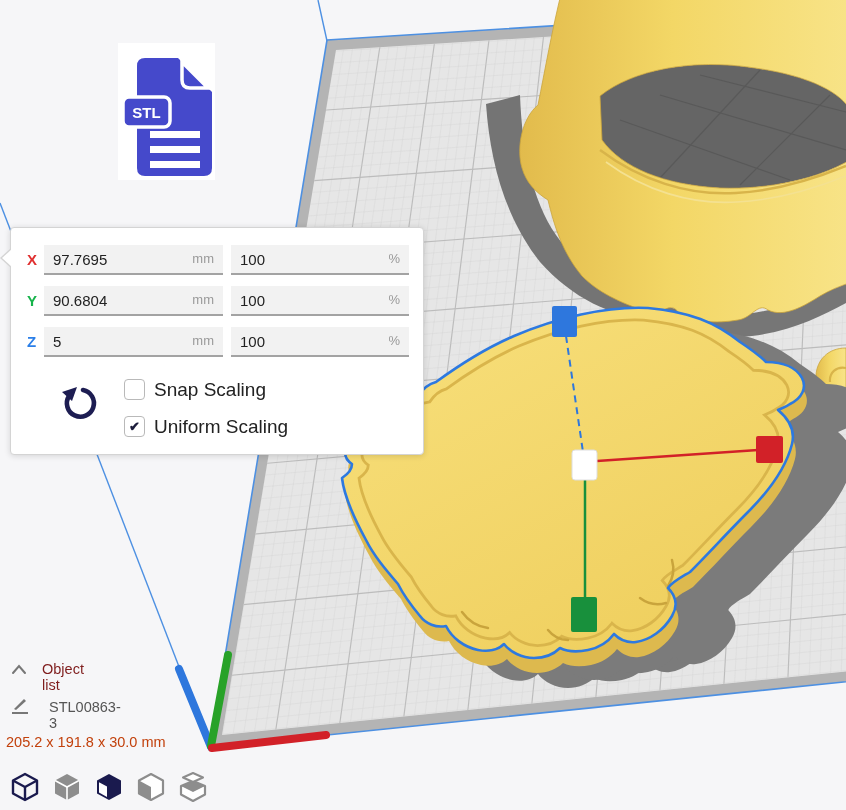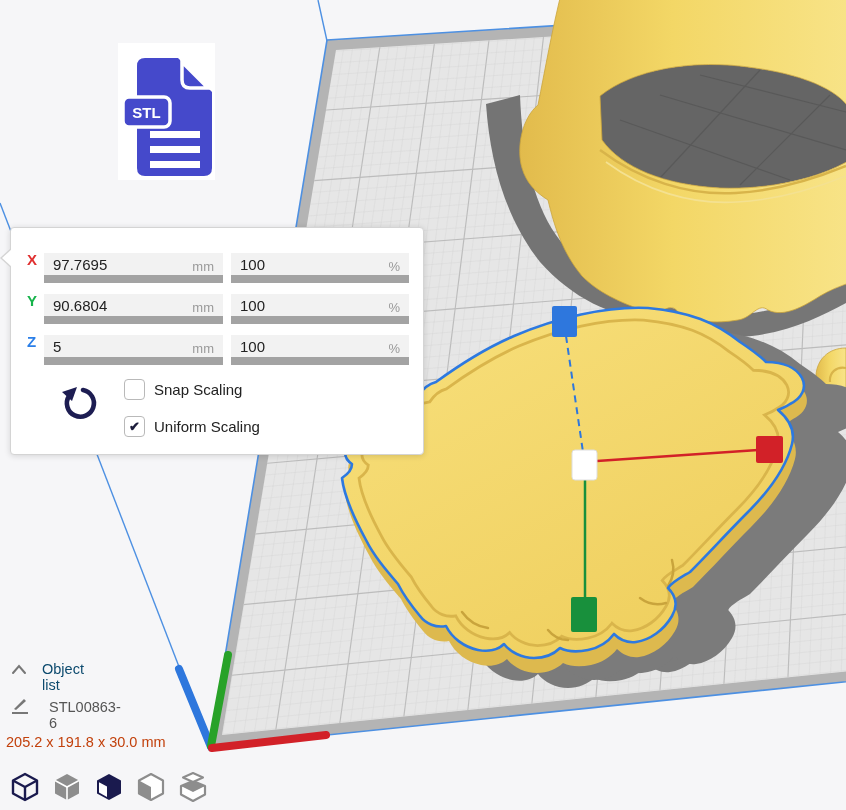--- a/index.html
+++ b/index.html
@@ -18,40 +18,40 @@
                  background:#ffffff; border:1px solid #d4d4d4; border-radius:4px;
                  box-shadow:0 1px 6px rgba(0,0,0,0.14); z-index:5; }
   .panel-arrow, .panel-arrow::after { position:absolute; width:0; height:0;
                  border-style:solid; }
   .panel-arrow { left:-11px; top:20px; border-width:10px 11px 10px 0; border-color:transparent #d4d4d4 transparent transparent; }
   .panel-arrow::after { content:""; left:2px; top:-9px; border-width:9px 10px 9px 0; border-color:transparent #ffffff transparent transparent; }
 
   .scale-row { position:absolute; left:0; height:30px; width:100%; }
   .axis-label { position:absolute; left:16px; top:6px; font-size:15px; font-weight:bold; }
   .axis-x { color:#e03030; } .axis-y { color:#16b34a; } .axis-z { color:#2b7fe8; }
-  .field { position:absolute; top:8px; height:30px; background:#f2f2f2; border-bottom:8px solid #a3a3a3; }
+  .field { position:absolute; top:0; height:30px; background:#f2f2f2; border-bottom:2px solid #a3a3a3; }
   .field.size { left:33px; width:179px; }
   .field.pct  { left:220px; width:178px; }
   .field input { width:100%; height:100%; background:transparent; border:none; outline:none;
                  font-family:"Liberation Sans", sans-serif; font-size:15px; color:#222;
                  padding:0 36px 0 9px; }
   .field .unit { position:absolute; right:9px; top:6px; font-size:13px; color:#9a9a9a; pointer-events:none; }
 
   .reset-btn { position:absolute; left:48px; top:155px; width:40px; height:42px; cursor:pointer;
                background:none; border:none; }
   .checkbox-row { position:absolute; left:113px; height:21px; display:flex; align-items:center; }
   .cb-box { width:21px; height:21px; background:#fff; border:1.5px solid #b9b9b9; border-radius:4px;
             display:flex; align-items:center; justify-content:center;
             font-size:13px; font-weight:bold; color:#1d1d3c; cursor:pointer; flex:0 0 auto; }
-  .cb-label { margin-left:9px; font-size:15px; color:#222; white-space:nowrap;text-align:right; }
+  .cb-label { margin-left:9px; font-size:19px; color:#222; white-space:nowrap;text-align:right; }
 
   
   .objlist { position:absolute; left:0; top:655px; z-index:4; }
   .objlist-toggle { position:absolute; left:11px; top:8px; width:16px; height:12px; cursor:pointer; }
-  .objlist-title { position:absolute; left:42px; top:6px; font-size:14.5px; color:#0c4a6e; }
+  .objlist-title { position:absolute; left:42px; top:6px; font-size:14.5px; color:#7f1d1d; }
   .obj-row-icon { position:absolute; left:11px; top:42px; width:18px; height:18px; }
   .obj-name { position:absolute; left:49px; top:44px; font-size:14.5px; color:#555; }
   .obj-dims { position:absolute; left:6px; top:79px; font-size:14.5px; color:#c2410c; white-space:nowrap; }
 
   
   .view-toolbar { position:absolute; left:10px; top:772px; display:flex; gap:12px; z-index:4; }
   .view-btn { width:30px; height:30px; cursor:pointer; background:none; border:none; padding:0; }
 </style>
 </head>
 <body>
@@ -377,21 +377,21 @@
 <div class="objlist">
   <svg class="objlist-toggle" viewBox="0 0 16 12">
     <polyline points="2,10 8,3 14,10" fill="none" stroke="#777" stroke-width="2" stroke-linecap="round"></polyline>
   </svg>
   <span class="objlist-title">Object list</span>
 
   <svg class="obj-row-icon" viewBox="0 0 18 18">
     <path d="M 3 12 L 13 2 L 15 4 L 5 13 Z" fill="#777"></path>
     <line x1="1" y1="16" x2="17" y2="16" stroke="#777" stroke-width="2"></line>
   </svg>
-  <span class="obj-name">STL00863-6</span>
+  <span class="obj-name">STL00863-3</span>
 
   <span class="obj-dims">205.2 x 191.8 x 30.0 mm</span>
 </div>
 
 <div class="view-toolbar">
   <button class="view-btn">
     <svg viewBox="0 0 30 30" width="30" height="30">
       <g fill="none" stroke="#1a1a4e" stroke-width="2.4" stroke-linejoin="round">
         <polygon points="15,2 27,8.5 27,21.5 15,28 3,21.5 3,8.5"></polygon>
         <polyline points="3,8.5 15,15 27,8.5"></polyline>

